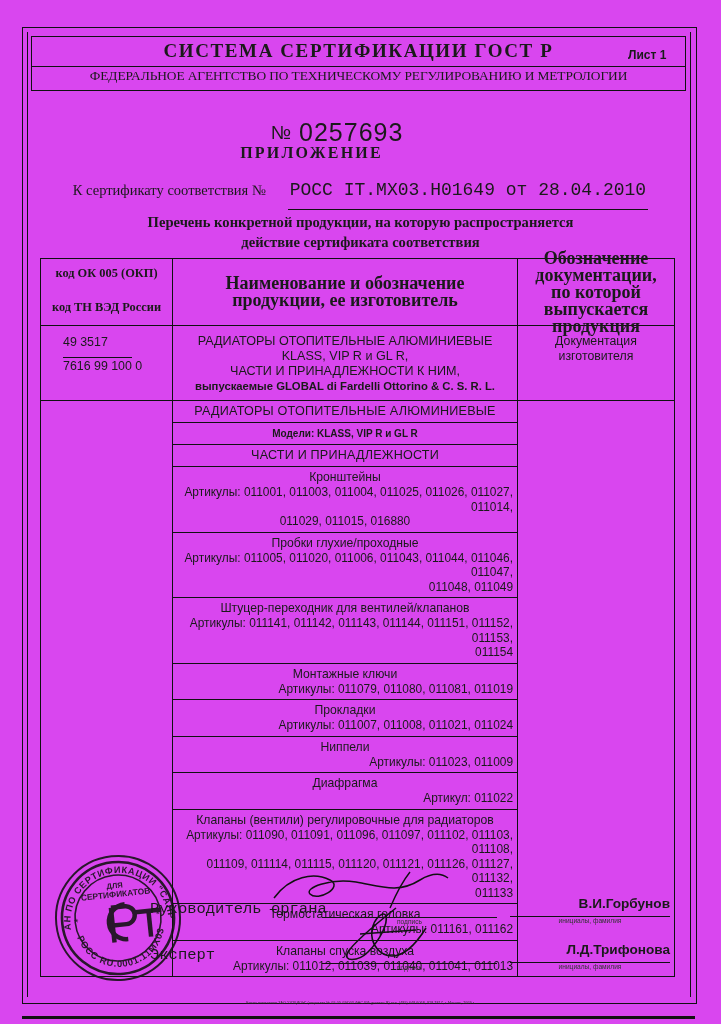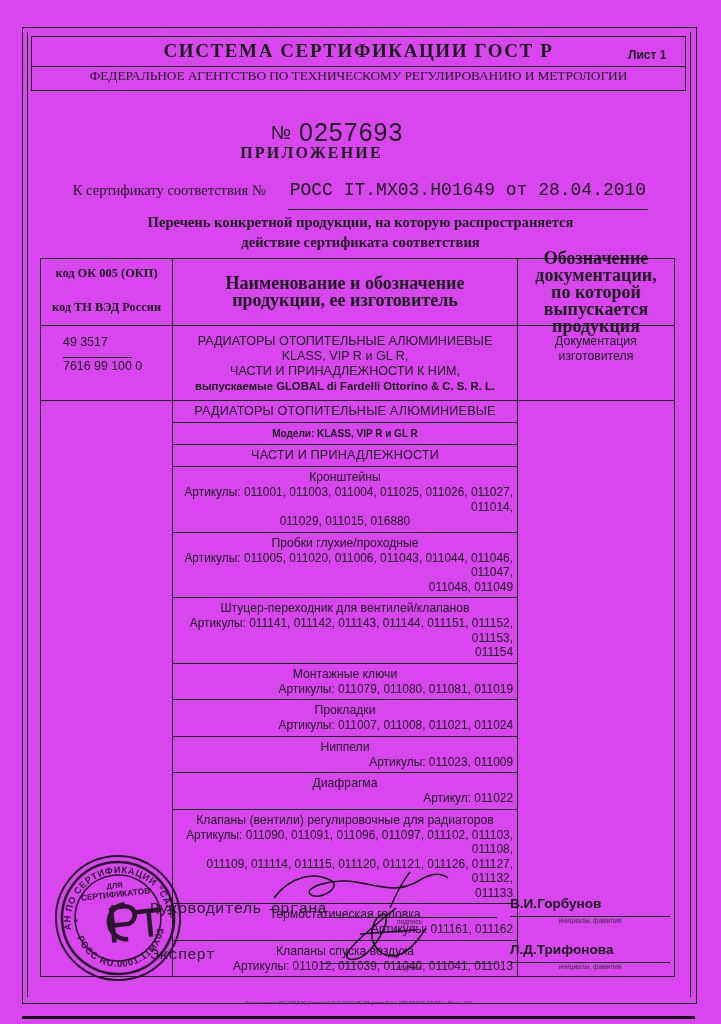--- a/index.html
+++ b/index.html
@@ -353,21 +353,21 @@
     width: 175px;
     text-align: center;
     font-family: "Liberation Sans", sans-serif;
     font-size: 6.6px;
     color: #333;
   }
   .sig-name {
     position: absolute;
     left: 360px; top: 0px;
     width: 160px;
-    text-align: left;
+    text-align: right;
     font-family: "Liberation Sans", sans-serif;
     font-size: 13.6px;
     font-weight: bold;
   }
   .sig-line-b {
     position: absolute;
     left: 360px; top: 20px;
     width: 160px;
     border-bottom: 1.1px solid #111;
   }

